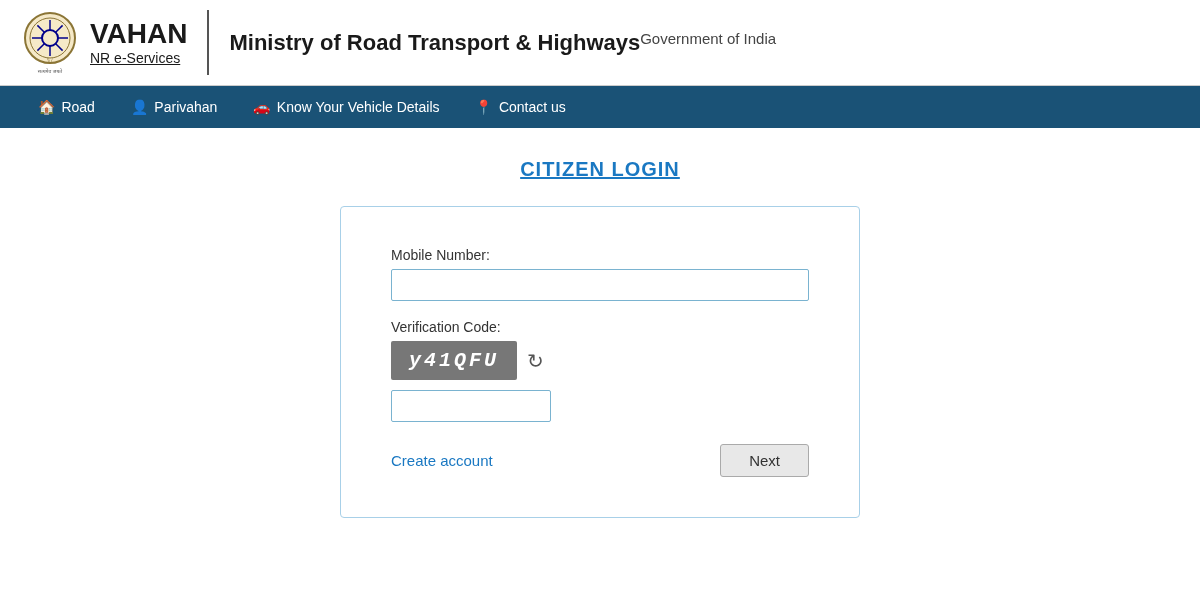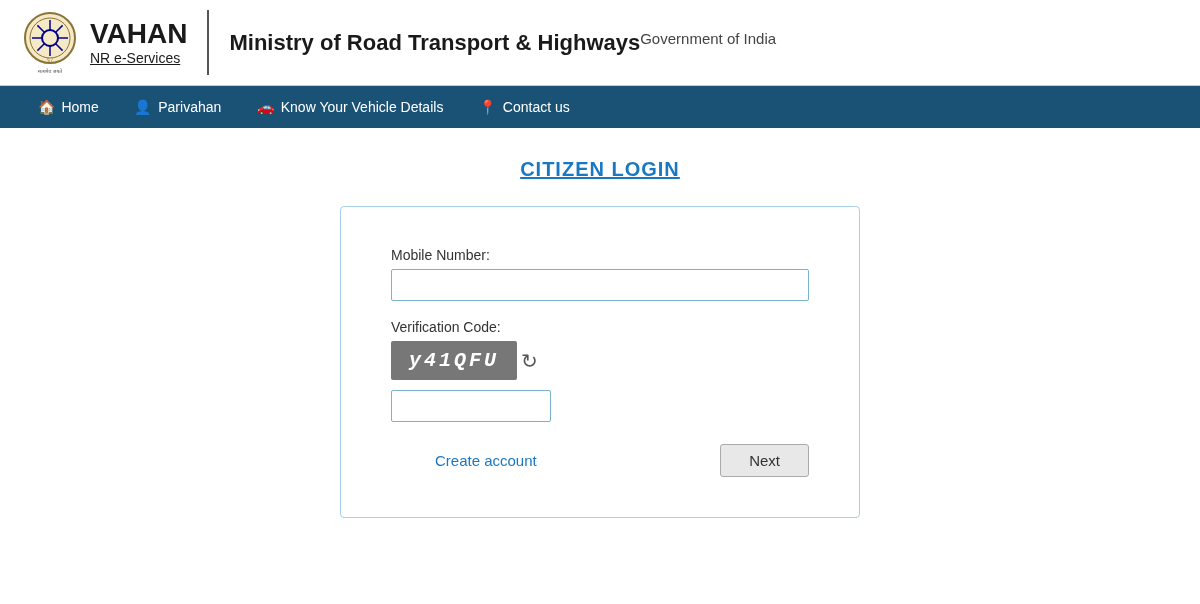--- a/index.html
+++ b/index.html
@@ -123,21 +123,21 @@
       border-radius: 2px;
       padding: 0 8px;
       font-size: 14px;
       outline: none;
       background: #fff;
     }
 
     .captcha-row {
       display: flex;
       align-items: center;
-      gap: 4px;
+      gap: 10px;
       margin-bottom: 10px;
     }
 
     .captcha-box {
       background: #777;
       color: #fff;
       font-size: 20px;
       font-weight: bold;
       font-style: italic;
       padding: 8px 18px;
@@ -168,21 +168,20 @@
       align-items: center;
       justify-content: space-between;
       margin-top: 22px;
     }
 
     .create-account-link {
       color: #1a78c2;
       text-decoration: none;
       font-size: 15px;
       cursor: pointer;
-      margin-left: 44px;
     }
 
     .next-button {
       background: #e8e8e8;
       border: 1px solid #aaa;
       border-radius: 3px;
       padding: 7px 28px;
       font-size: 15px;
       color: #333;
       cursor: pointer;
@@ -220,21 +219,21 @@
   </div>
   <div class="header-ministry">
     <span class="ministry-title">Ministry of Road Transport &amp; Highways</span>
     <span class="ministry-sub">Government of India</span>
   </div>
 </div>
 
 <nav class="navbar">
   <a class="nav-item">
     <span class="nav-icon">🏠</span>
-    <span>Home</span>
+    <span>Road</span>
   </a>
   <a class="nav-item">
     <span class="nav-icon">👤</span>
     <span>Parivahan</span>
   </a>
   <a class="nav-item">
     <span class="nav-icon">🚗</span>
     <span>Know Your Vehicle Details</span>
   </a>
   <a class="nav-item">

